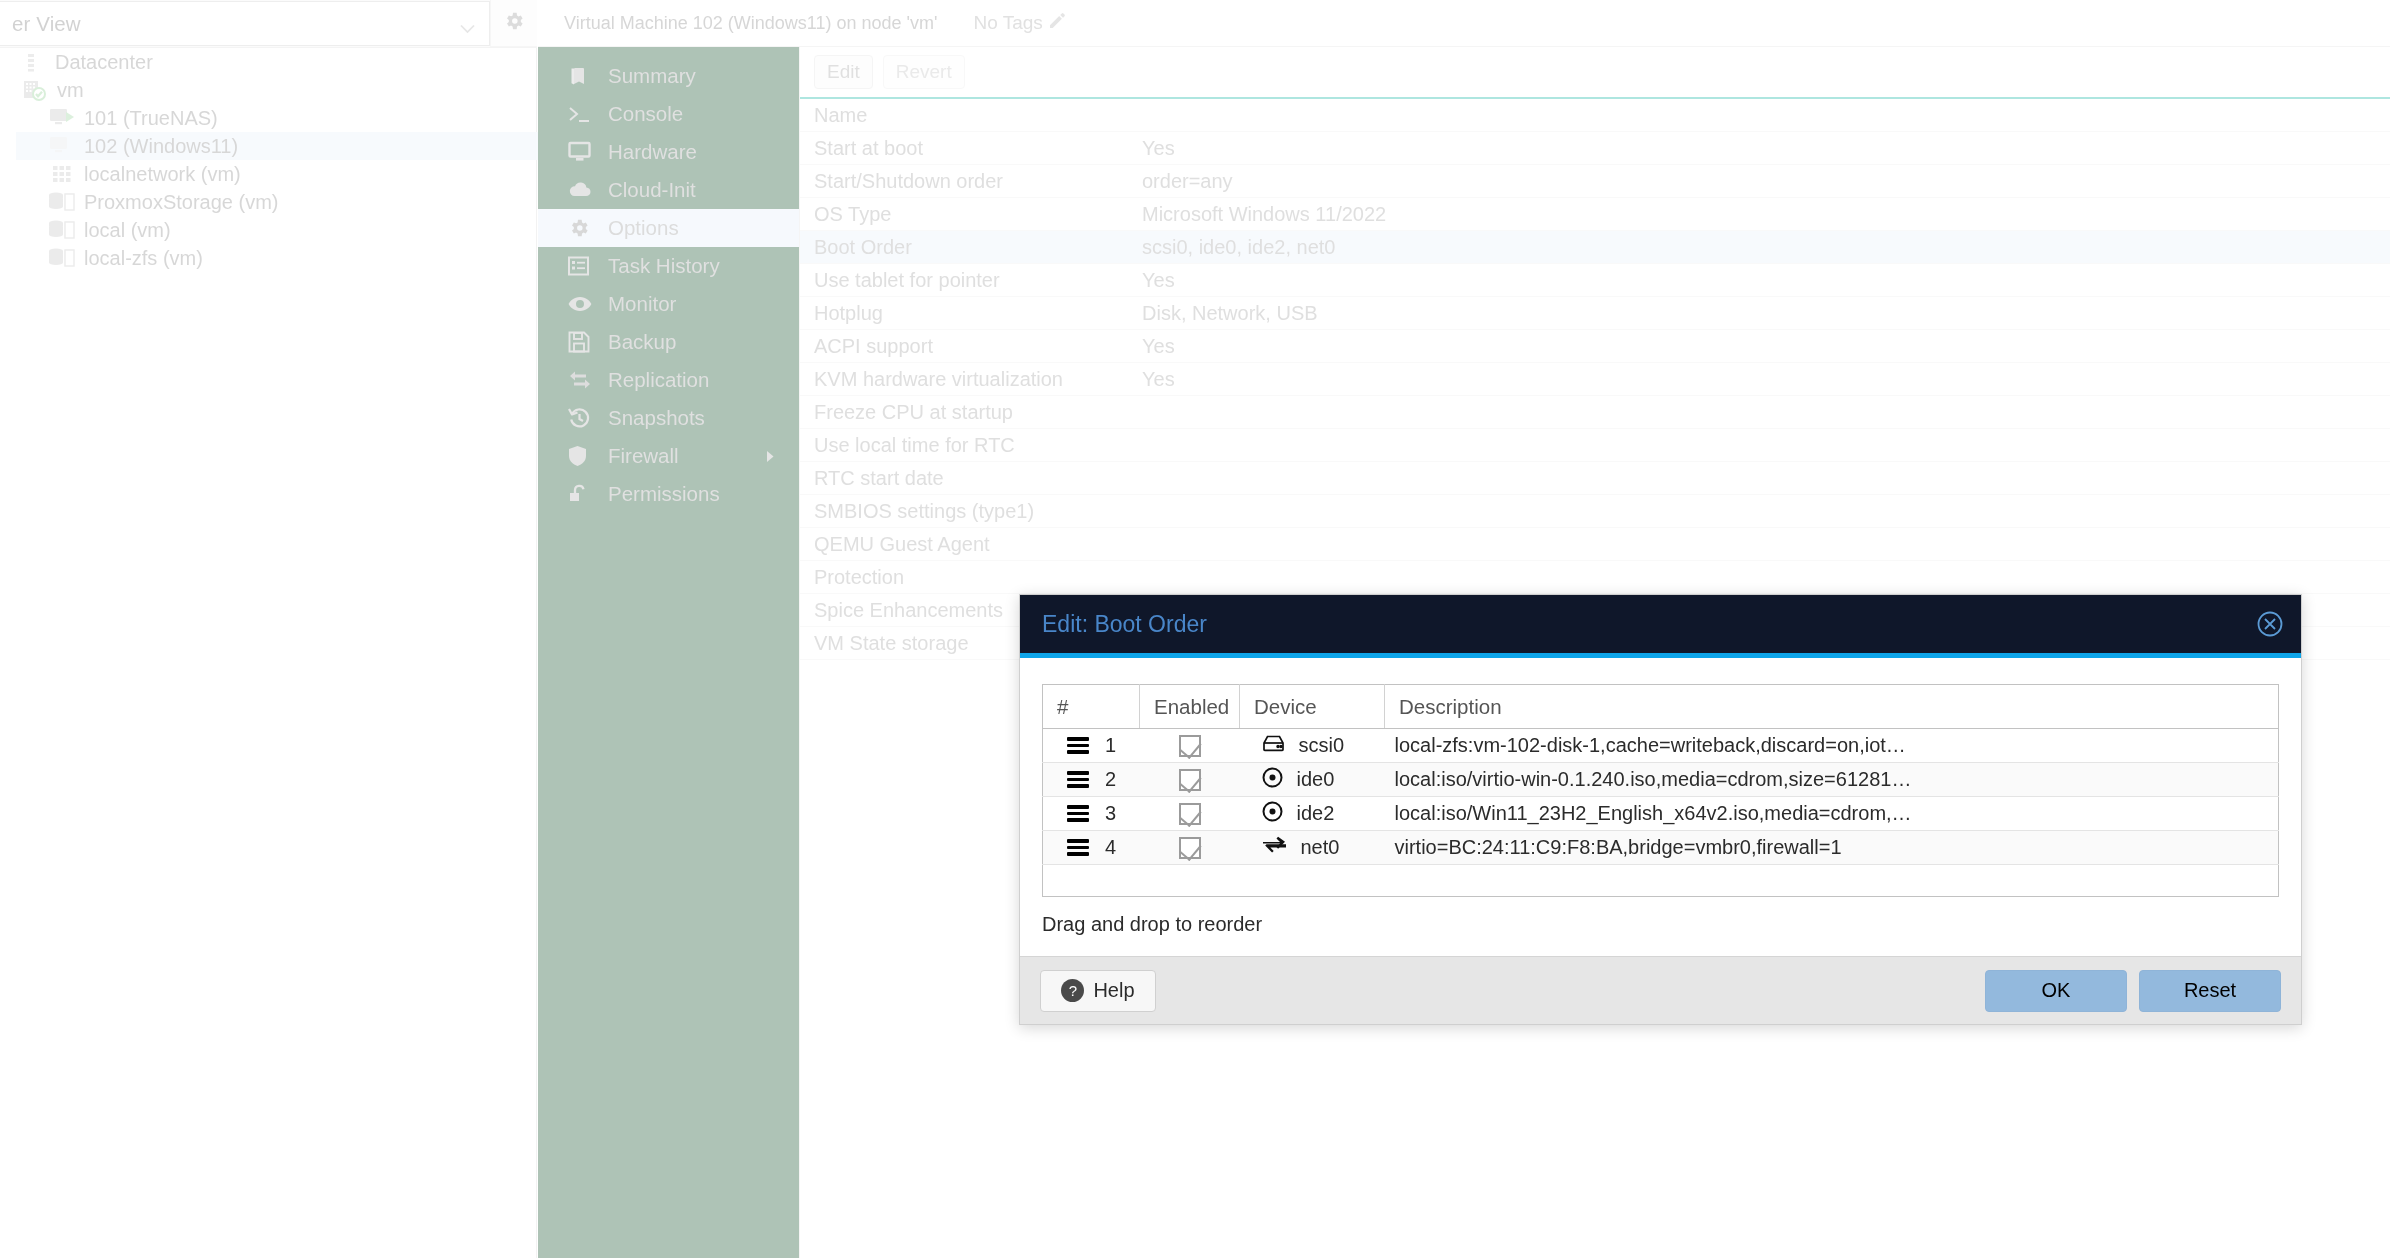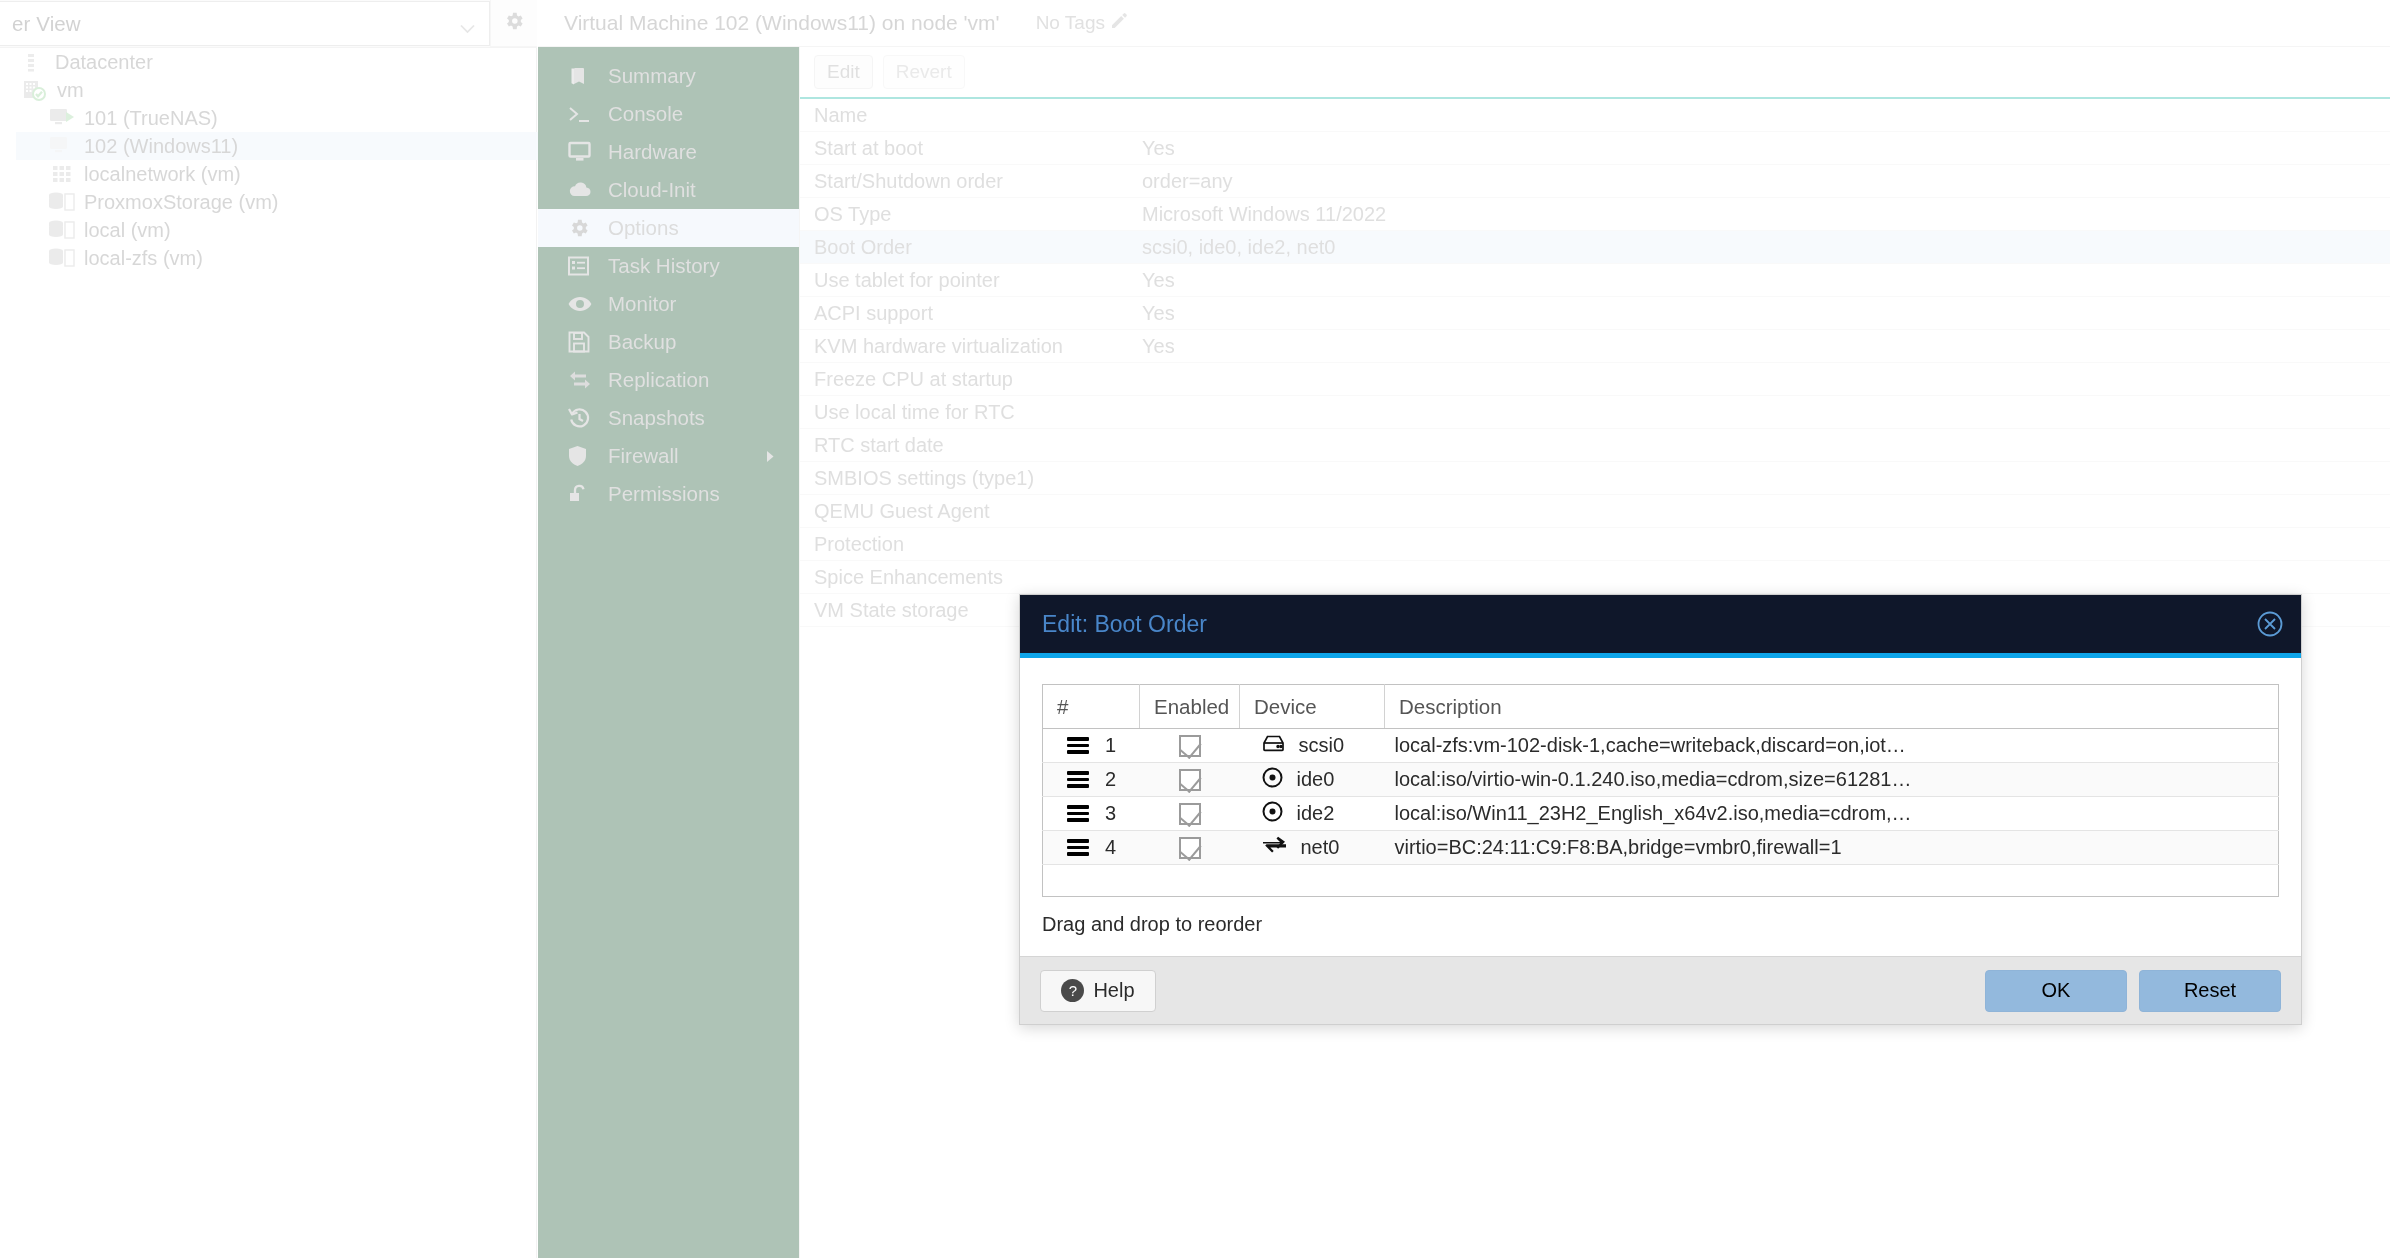--- a/index.html
+++ b/index.html
@@ -78,21 +78,21 @@
   
   #content {
     position: absolute; left: 538px; top: 0;
     right: 0; height: 1258px; background: #ffffff;
   }
   #content-header {
     height: 47px; border-bottom: 1px solid #e2e2e2;
     display: flex; align-items: center; padding-left: 26px;
     background: #ffffff;
   }
-  #vm-title { font-size: 21px; color: #8a8a8a; }
+  #vm-title { font-size: 18px; color: #8a8a8a; }
   #tags-wrap {
     margin-left: 36px; display: flex; align-items: center; gap: 5px;
     font-size: 19px; color: #a8a8a8;
   }
 
   #content-body { display: flex; height: 1211px; }
 
   
   #nav-menu {
     width: 262px; flex: 0 0 262px;
@@ -555,20 +555,24 @@
             <span class="opt-key">OS Type</span>
             <span class="opt-val">Microsoft Windows 11/2022</span>
           </div>
           <div class="opt-row highlight">
             <span class="opt-key">Boot Order</span>
             <span class="opt-val">scsi0, ide0, ide2, net0</span>
           </div>
           <div class="opt-row">
             <span class="opt-key">Use tablet for pointer</span>
             <span class="opt-val">Yes</span>
+          </div>
+          <div class="opt-row">
+            <span class="opt-key">Hotplug</span>
+            <span class="opt-val">Disk, Network, USB</span>
           </div>
           <div class="opt-row">
             <span class="opt-key">ACPI support</span>
             <span class="opt-val">Yes</span>
           </div>
           <div class="opt-row">
             <span class="opt-key">KVM hardware virtualization</span>
             <span class="opt-val">Yes</span>
           </div>
           <div class="opt-row">

